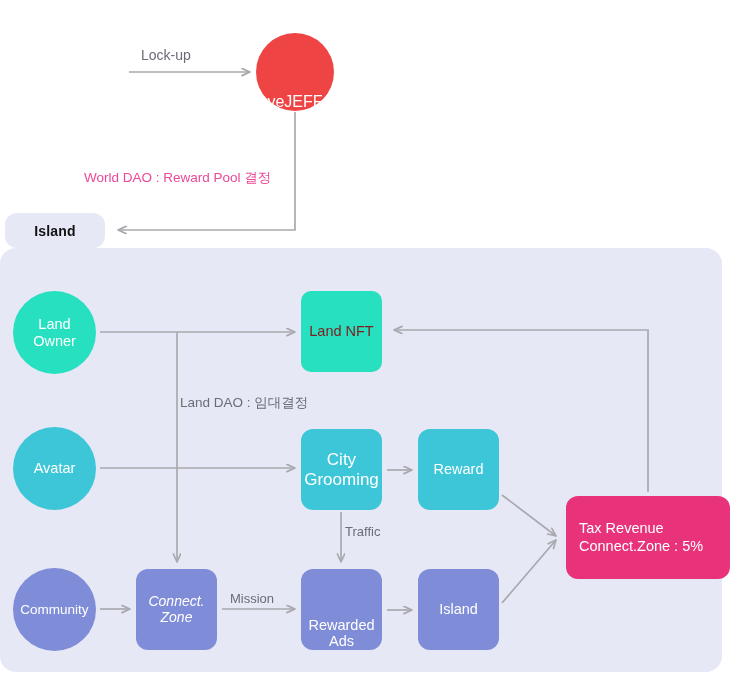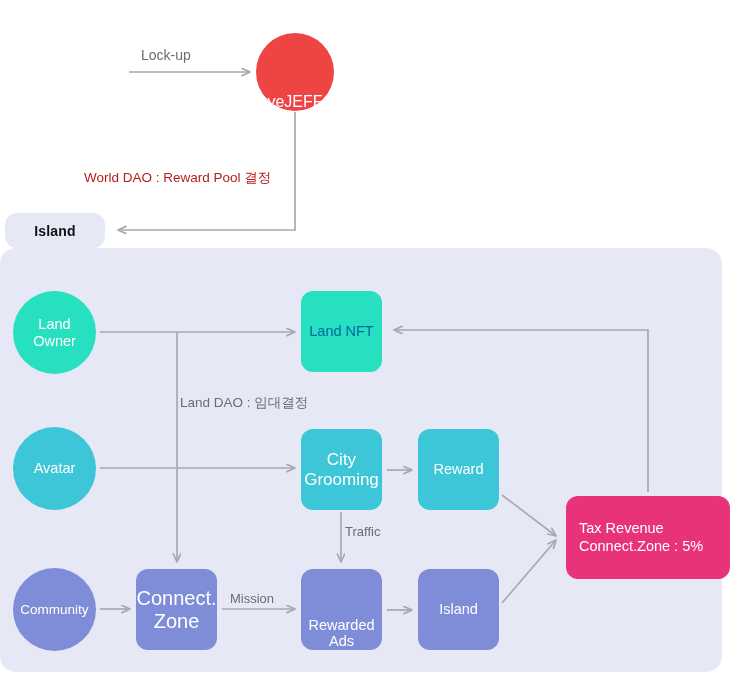--- a/index.html
+++ b/index.html
@@ -115,46 +115,46 @@
     <path d="M502,603 L556,540" fill="none" stroke="#a8a9ae" stroke-width="1.7" marker-end="url(#arrow)"></path>
 
     <path d="M648,492 L648,330 L394,330" fill="none" stroke="#a8a9ae" stroke-width="1.7" marker-end="url(#arrow)"></path>
   </svg>
 
   <div class="node circle" id="node-vejeff" style="left: 256px; top: 33px; width: 78px; height: 78px; background: #ef4444; font-size: 16px; color: rgb(255, 255, 255); align-items: flex-end;">
     <span id="node-vejeff-label">veJEFF</span>
   </div>
 
   <div class="edge-label" id="label-lockup" style="left: 141px; top: 47px; font-size: 14px; color: rgb(106, 108, 118);">Lock-up</div>
-  <div class="edge-label" id="label-world-dao" style="left: 84px; top: 170px; font-size: 13.5px; color: #b91c1c;">World DAO : Reward Pool 결정</div>
+  <div class="edge-label" id="label-world-dao" style="left: 84px; top: 170px; font-size: 13.5px; color: #ec4899;">World DAO : Reward Pool 결정</div>
 
   <div id="island-node-layer">
       <div class="node circle" style="left: 13px; top: 291px; width: 83px; height: 83px; background: rgb(38, 224, 192); font-size: 14.5px; color: rgb(255, 255, 255);">
         <div>
           <div>Land</div>
           <div>Owner</div>
         </div>
       </div>
       <div class="node circle" style="left: 13px; top: 427px; width: 83px; height: 83px; background: rgb(60, 198, 216); font-size: 14.5px; color: rgb(255, 255, 255);">
         <div>
           <div>Avatar</div>
         </div>
       </div>
       <div class="node circle" style="left: 13px; top: 568px; width: 83px; height: 83px; background: rgb(127, 140, 216); font-size: 13.5px; color: rgb(255, 255, 255);">
         <div>
           <div>Community</div>
         </div>
       </div>
-      <div class="node rbox" style="left: 136px; top: 569px; width: 81px; height: 81px; background: rgb(127, 140, 216); font-size: 20px; color: rgb(255, 255, 255);">
+      <div class="node rbox" style="left: 136px; top: 569px; width: 81px; height: 81px; background: rgb(127, 140, 216); font-size: 14px; color: rgb(255, 255, 255); font-style: italic;">
         <div>
           <div>Connect.</div>
           <div>Zone</div>
         </div>
       </div>
-      <div class="node rbox" style="left: 301px; top: 291px; width: 81px; height: 81px; background: rgb(38, 224, 192); font-size: 14.5px; color: #0369a1;">
+      <div class="node rbox" style="left: 301px; top: 291px; width: 81px; height: 81px; background: rgb(38, 224, 192); font-size: 14.5px; color: #7f1d1d; border-radius: 10px;">
         <div>
           <div>Land NFT</div>
         </div>
       </div>
       <div class="node rbox" style="left: 301px; top: 429px; width: 81px; height: 81px; background: rgb(60, 198, 216); font-size: 17px; color: rgb(255, 255, 255);">
         <div>
           <div>City</div>
           <div>Grooming</div>
         </div>
       </div>

